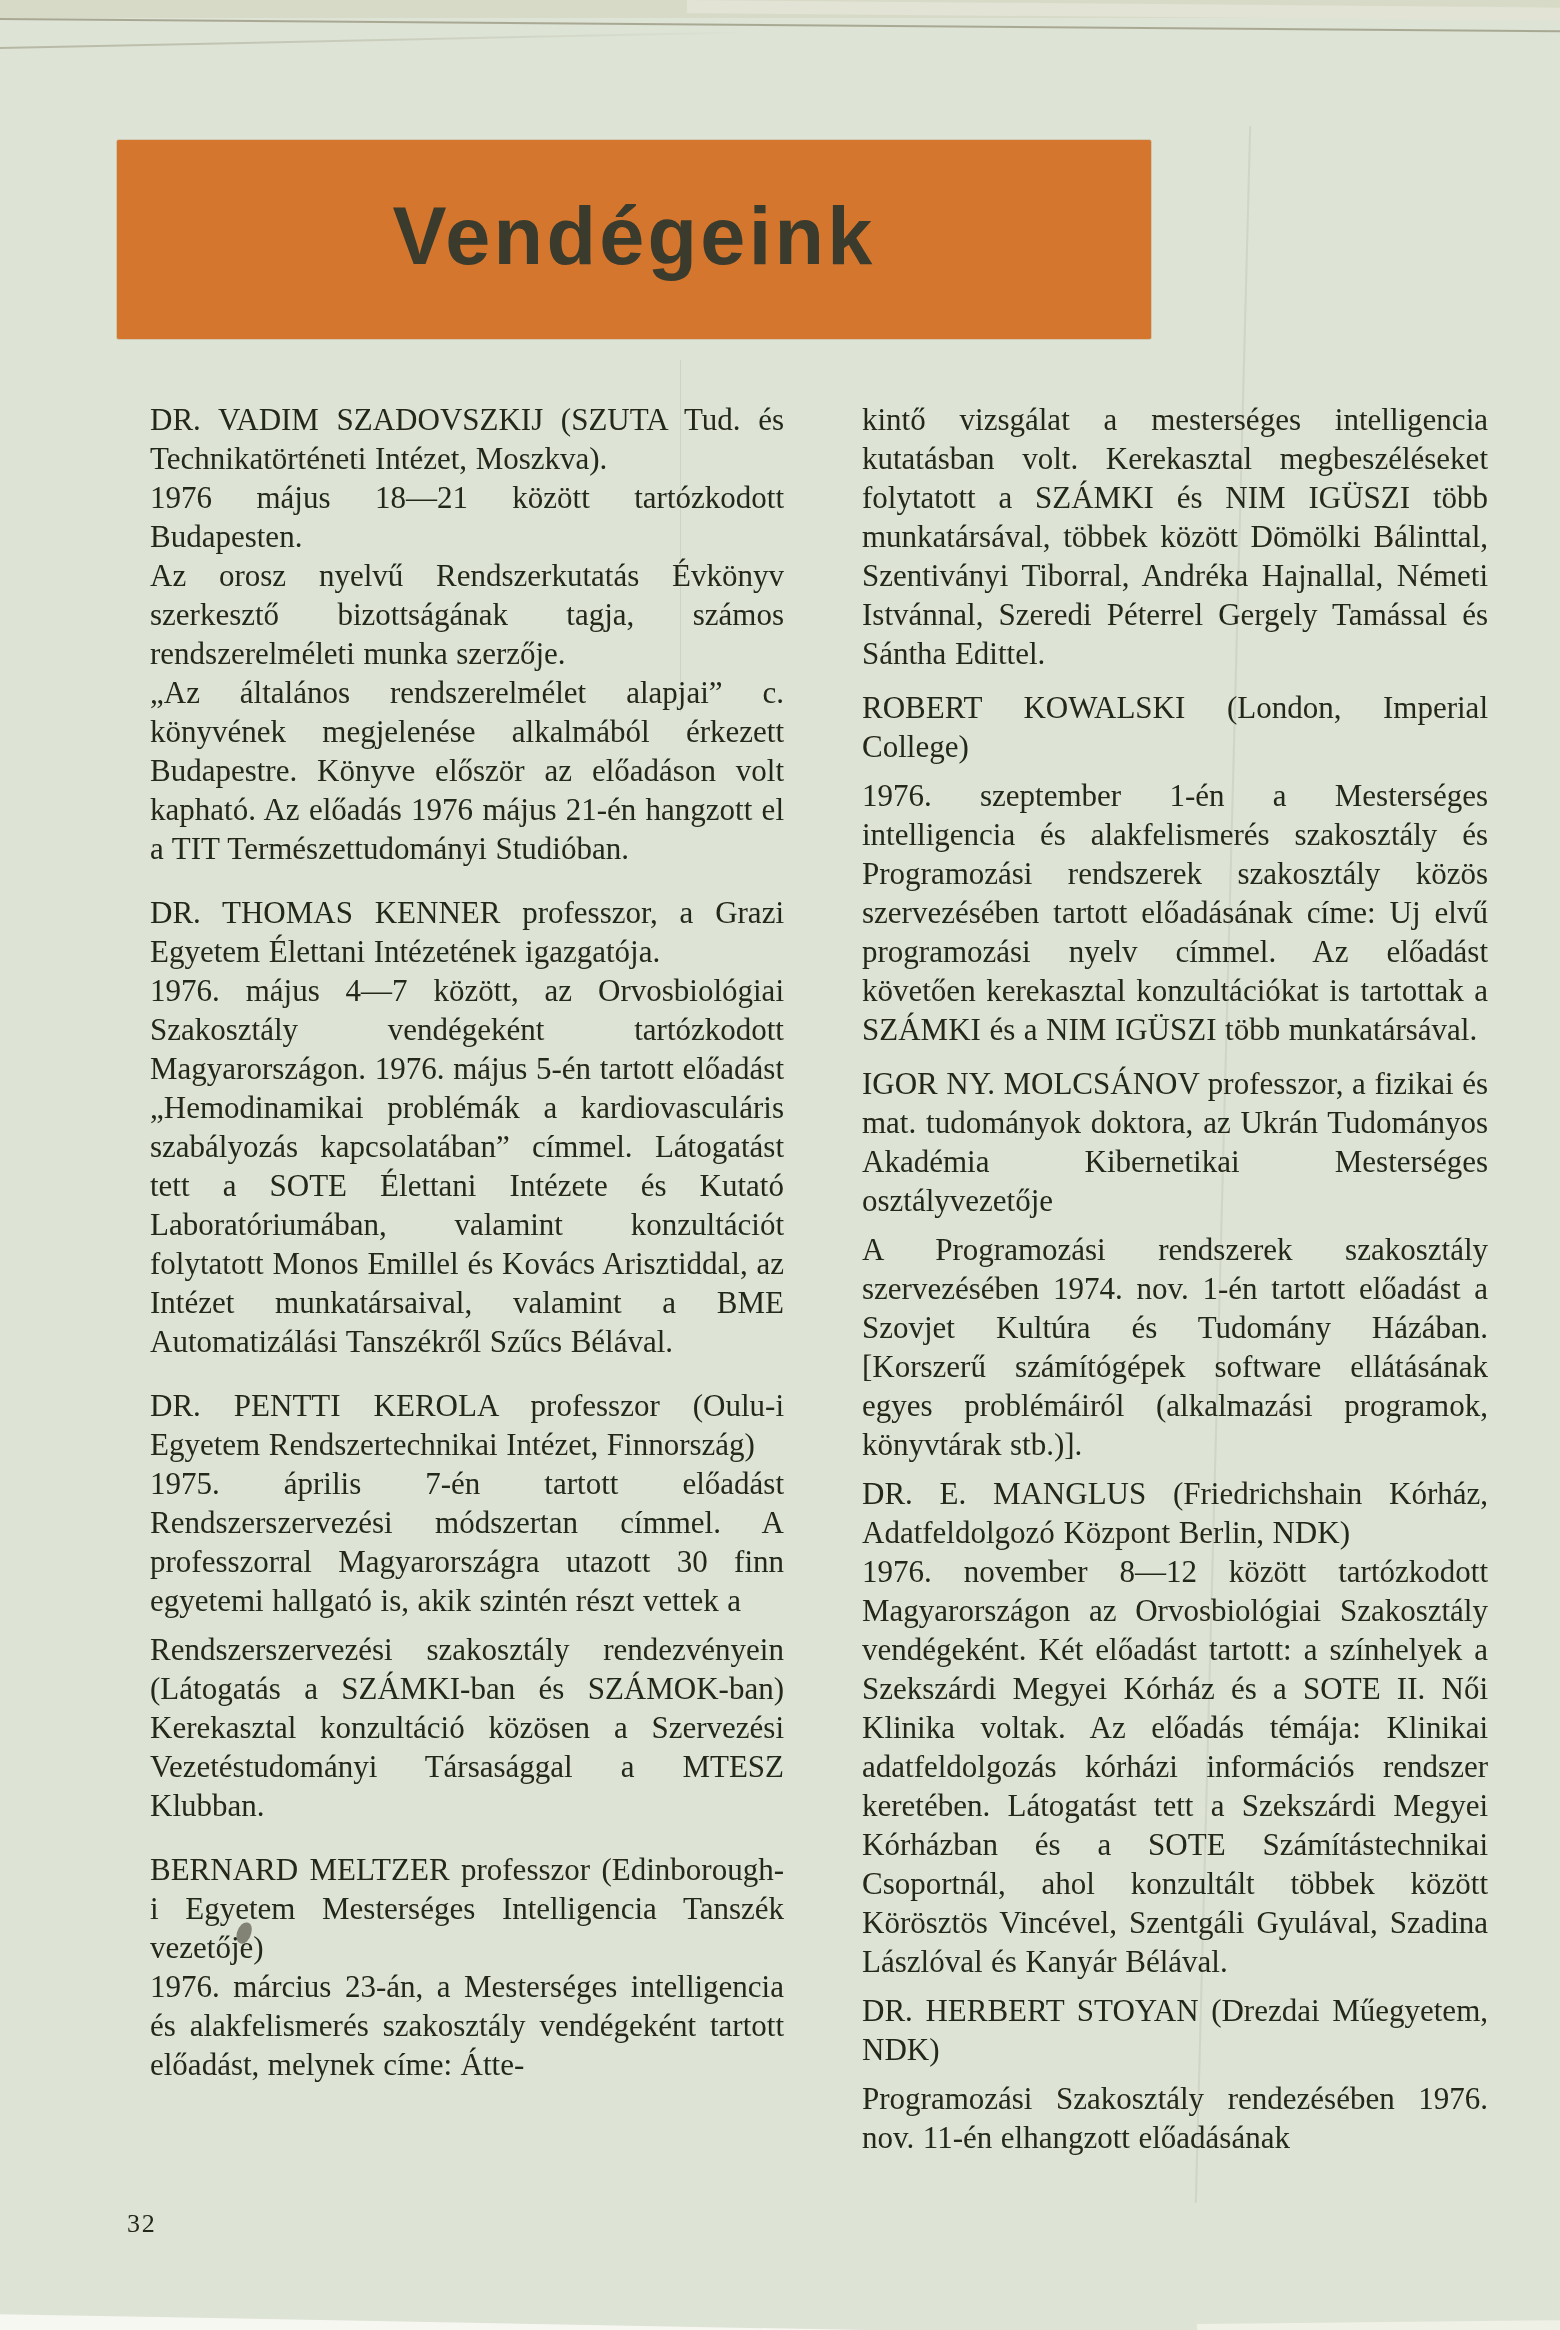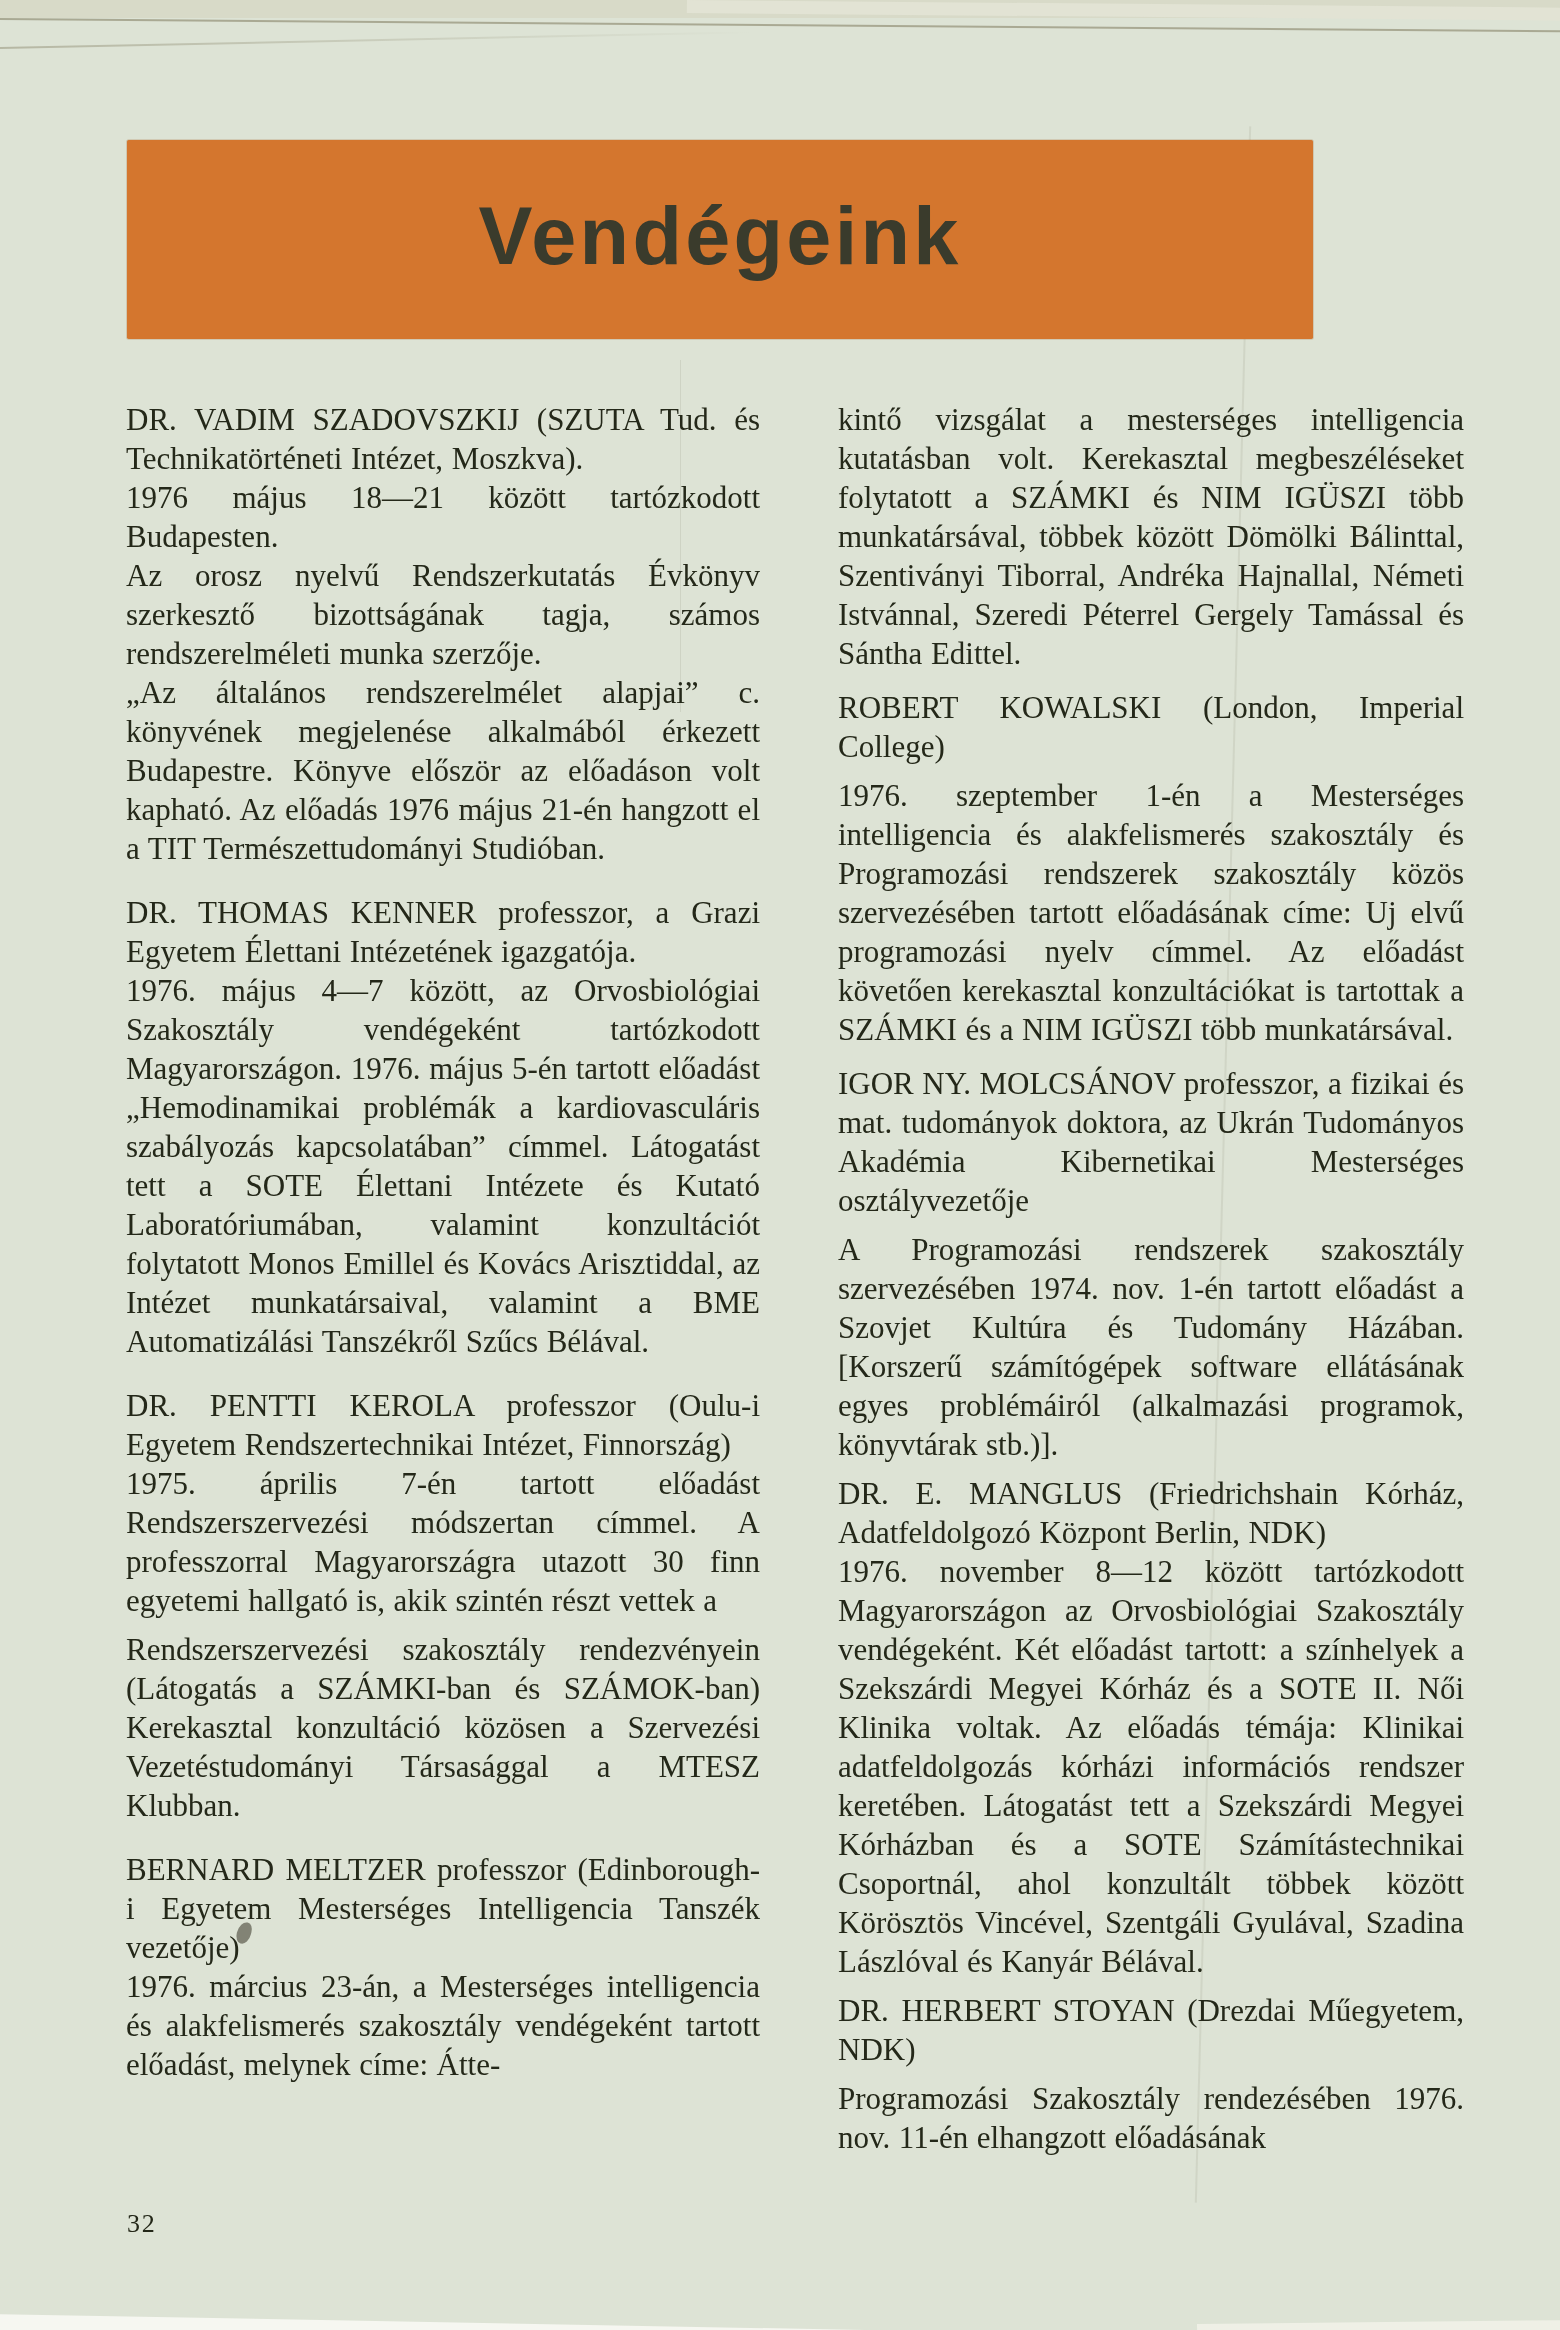--- a/index.html
+++ b/index.html
@@ -15,39 +15,40 @@
   .top-crease{position:absolute;left:0;top:17.6px;width:1591px;height:1.7px;background:rgba(118,112,82,.5);transform:rotate(.45deg);transform-origin:left top;}
   .top-crease2{position:absolute;left:0;top:47px;width:754px;height:1.7px;background:linear-gradient(to right, rgba(118,112,82,.38), rgba(118,112,82,0));transform:rotate(-1.2deg);transform-origin:left top;}
   .v-crease-1{position:absolute;left:1222px;top:126px;width:1.7px;height:2077px;background:rgba(95,95,70,.10);transform:rotate(1.5deg);}
   .v-crease-2{position:absolute;left:680px;top:360px;width:0.8px;height:352px;background:rgba(95,95,70,.12);}
   .bottom-wedge{position:absolute;left:-8.4px;top:2314px;width:1256px;height:75px;background:#f6f7f1;transform:rotate(1.05deg);transform-origin:left top;}
   .bottom-wedge-right{position:absolute;left:1197px;top:2324px;width:419px;height:33px;background:#eff0e6;transform:rotate(-.6deg);transform-origin:left top;}
   .ink-smudge{position:absolute;left:237px;top:1922px;width:14.2px;height:22px;background:rgba(55,52,38,.55);border-radius:60% 40% 55% 45%;transform:rotate(14deg);}
 
   
   .banner{
-    position:absolute;left:127px;top:140px;width:1186px;height:199px;
+    position:absolute;left:117px;top:140px;width:1034px;height:199px;
     display:flex;align-items:center;justify-content:center;
     border-radius:1.7px;
     box-shadow:0 0 0 0.8px rgba(160,90,30,.25);
   }
   .banner-title{
     font-family:"Liberation Sans", sans-serif;
     font-weight:bold;font-size:81px;letter-spacing:3.3px;line-height:1;
     transform:translateY(-3.3px);
   }
 
   
   .col{
     position:absolute;top:400px;
     font-size:31px;line-height:39px;
     text-align:justify;
     hyphens:auto;-webkit-hyphens:auto;
     overflow-wrap:break-word;
     word-spacing:0.8px;
+    margin-left:24px;
   }
   .col-left{left:126px;width:634px;}
   .col-right{left:838px;width:626px;}
   .para{margin:0;}
   .para.s1{margin-top:10px;}
   .para.s2{margin-top:15px;}
   .para.s3{margin-top:25px;}
 
   .page-number{
     position:absolute;left:127px;top:2211px;

